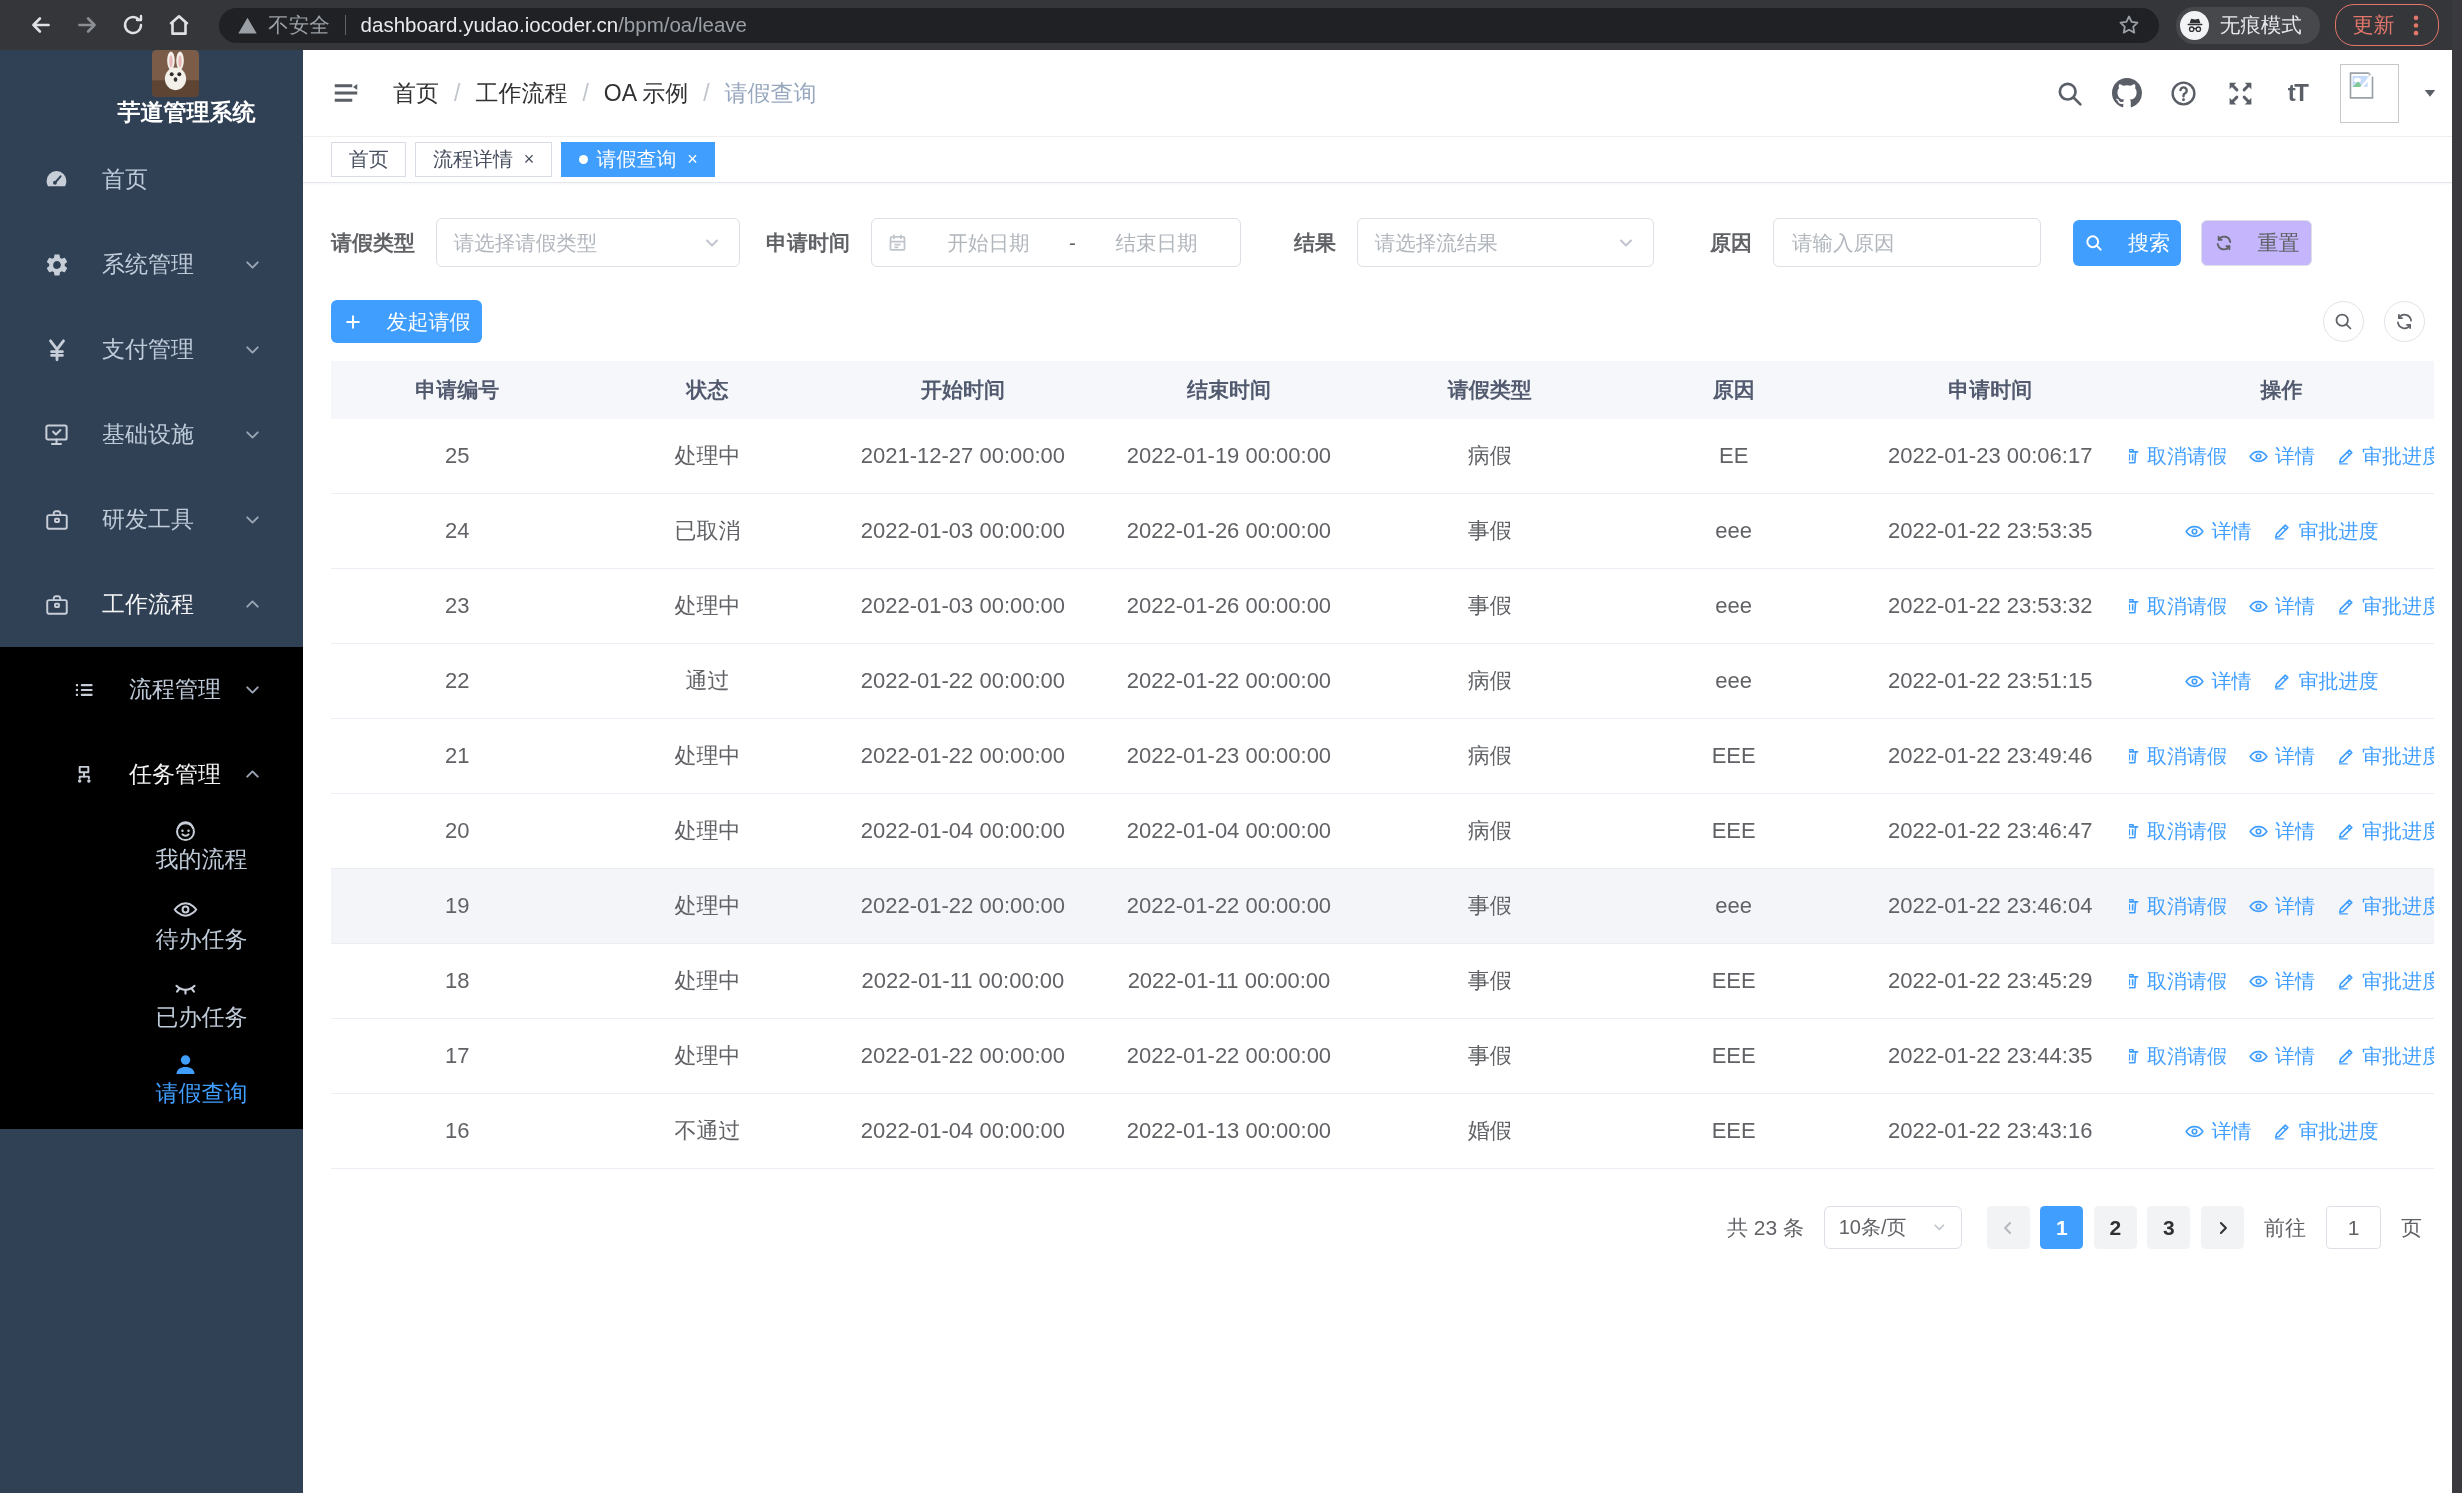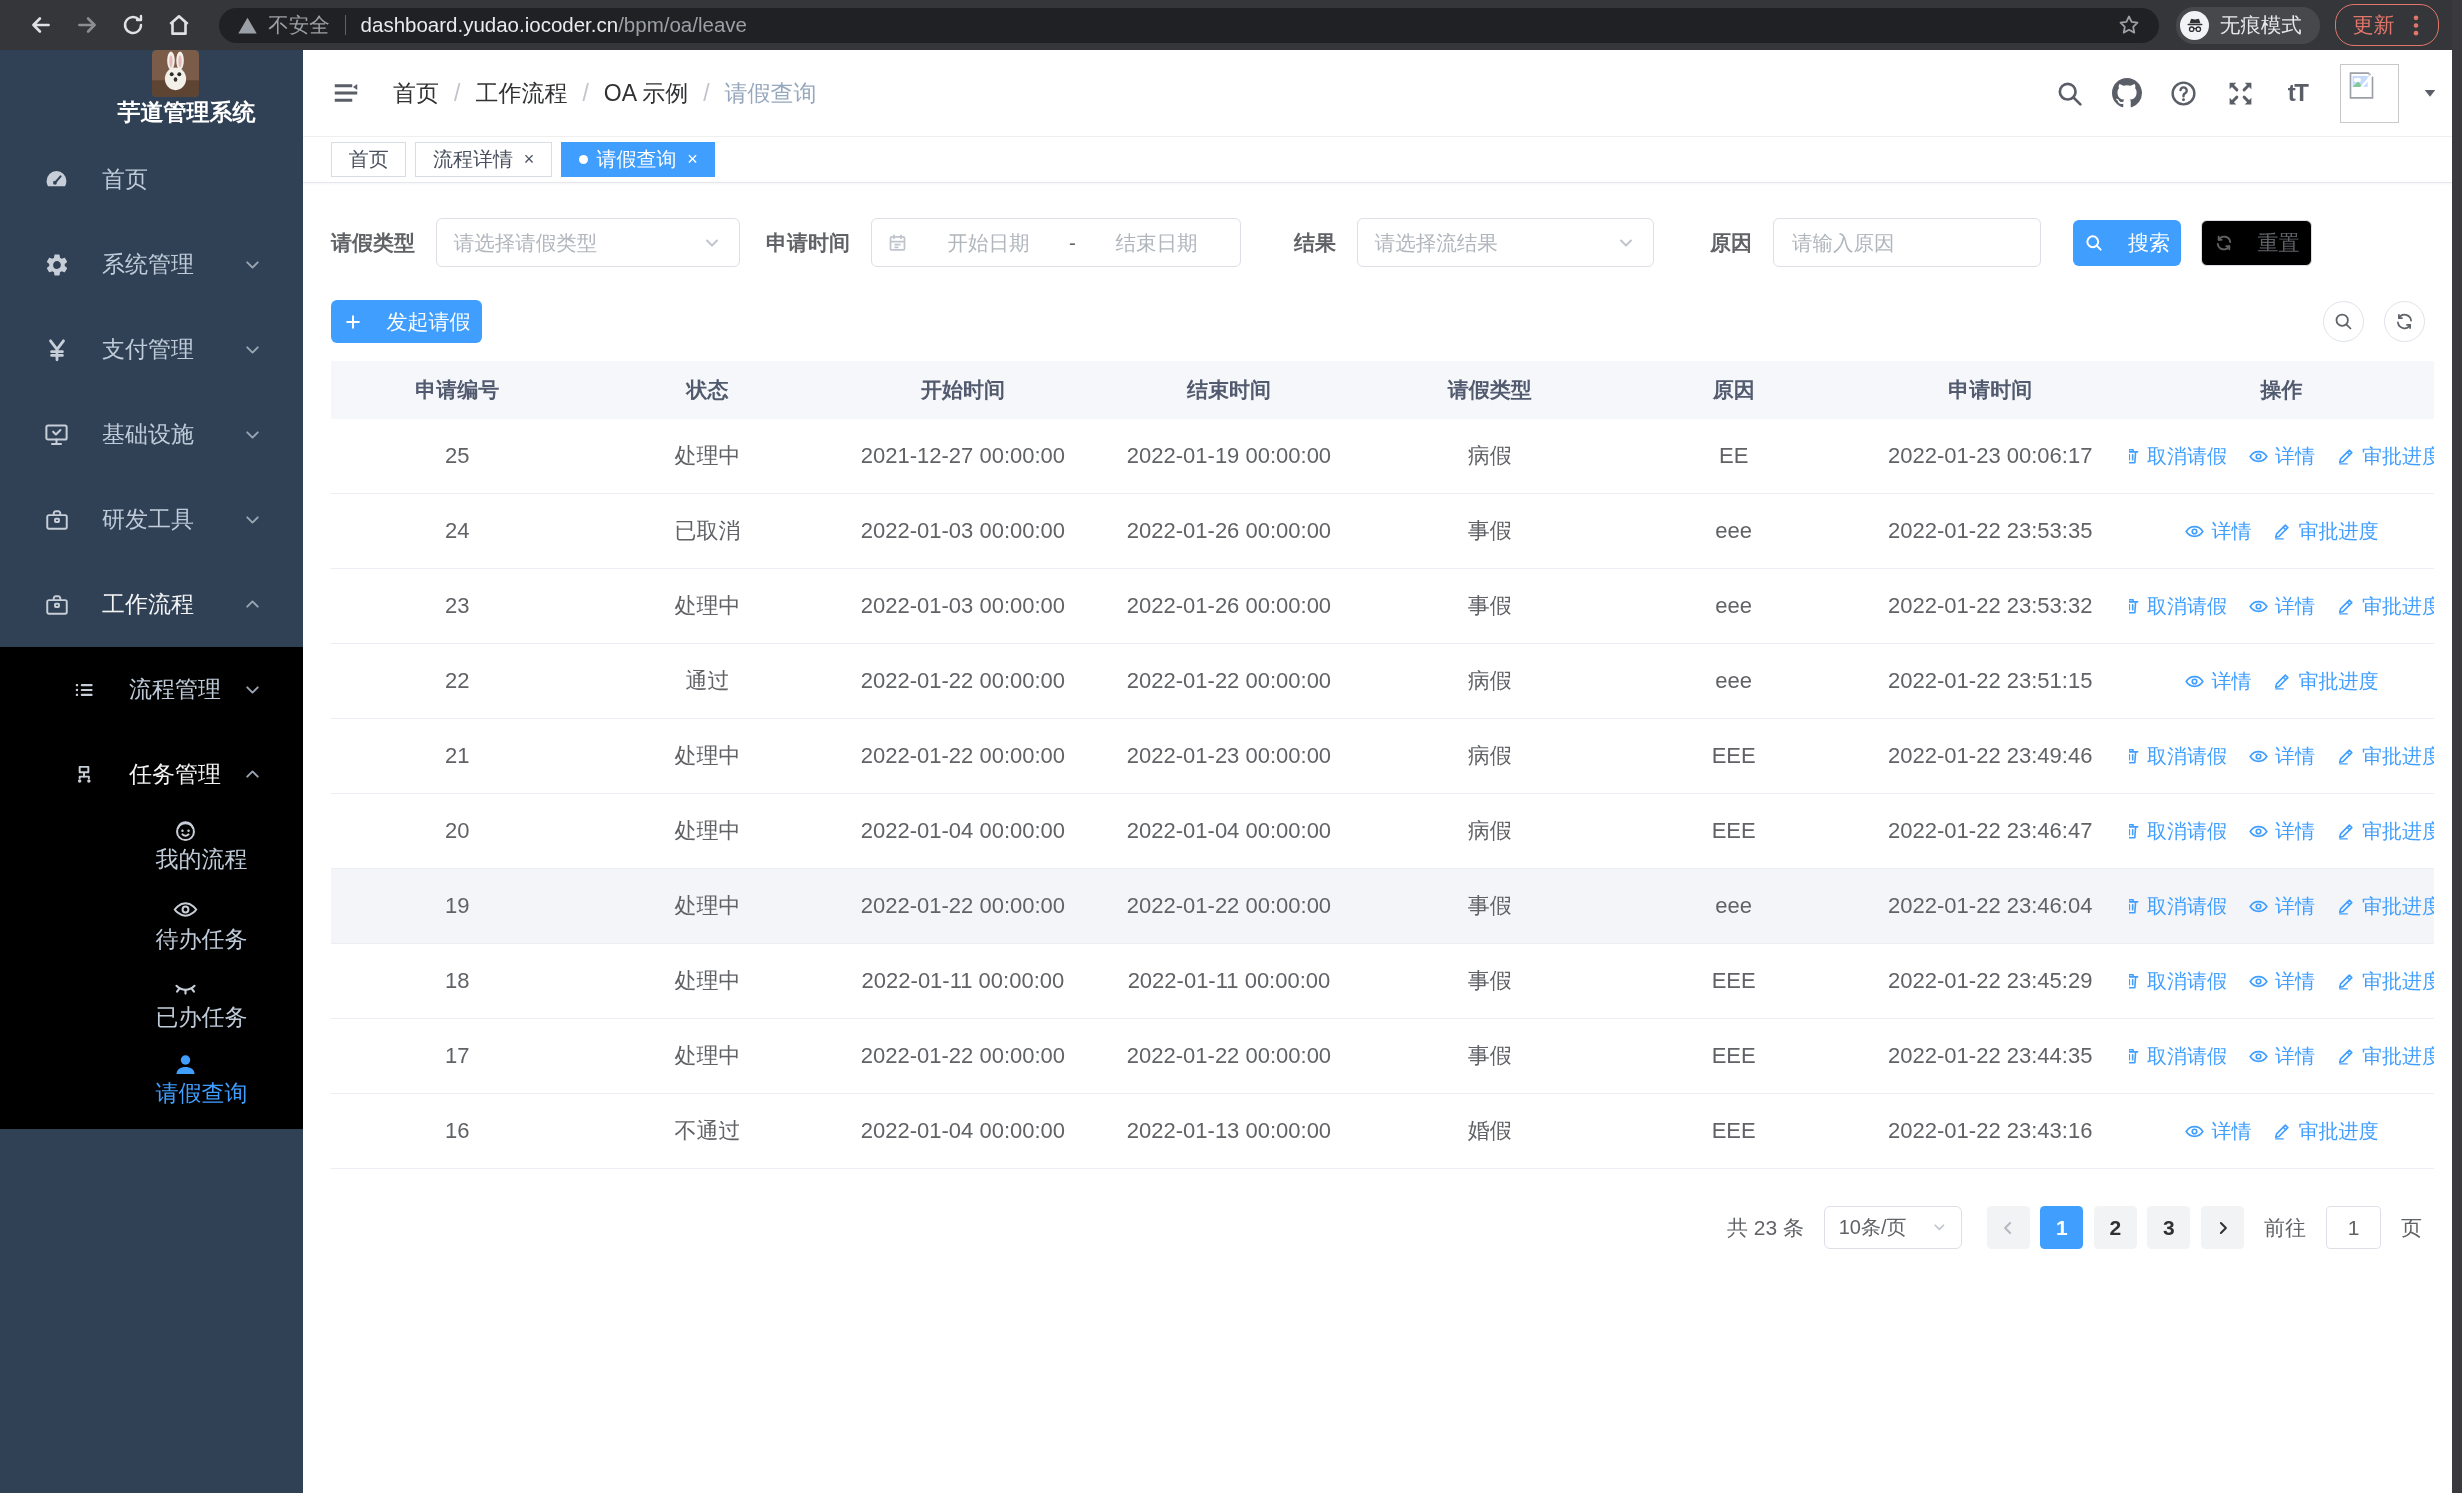--- a/index.html
+++ b/index.html
@@ -70,21 +70,21 @@
   .ctl .ph { color:#b1b6bd; }
   .sel { padding:0 16.7px; justify-content:space-between; cursor:pointer; }
   .sel-type { width:304px; margin-right:26px; }
   .sel-result { width:297px; margin-right:56px; }
   .daterange { width:370px; padding:0 15px; gap:12px; margin-right:53px; cursor:pointer;align-items:center; }
   .daterange .d-ph { flex:1; text-align:center; }
   .daterange .d-sep { color:#606266; }
   .inp-reason { width:268px; padding:0 18px; margin-right:32px; cursor:text; }
   .btn { height:46px; border-radius:6px; display:inline-flex; align-items:center; justify-content:center; gap:24px; font-size:21px; cursor:pointer; border:1.5px solid transparent; white-space:nowrap; }
   .btn-primary { background:#409eff; color:#fff; }
-  .btn-plain { background:#000000; border-color:#dcdfe6; color:#606266; }
+  .btn-plain { background:#c4b5fd; border-color:#dcdfe6; color:#606266; }
   .btn-search { width:108px; margin-right:20px; }
   .btn-reset { width:111px; }
 
   .actions-row { margin-top:33px; display:flex; align-items:center; }
   .btn-create { width:151px; height:43px; }
   .round-tools { margin-left:auto; display:flex; gap:20px; padding-right:9px; }
   .round-btn { width:41px; height:41px; border-radius:50%; border:1.5px solid #dfe3e8; color:#5f6368; display:flex; align-items:center; justify-content:center; cursor:pointer; background:#fff; }
 
   
   .table { margin-top:18px; width:100%; }

